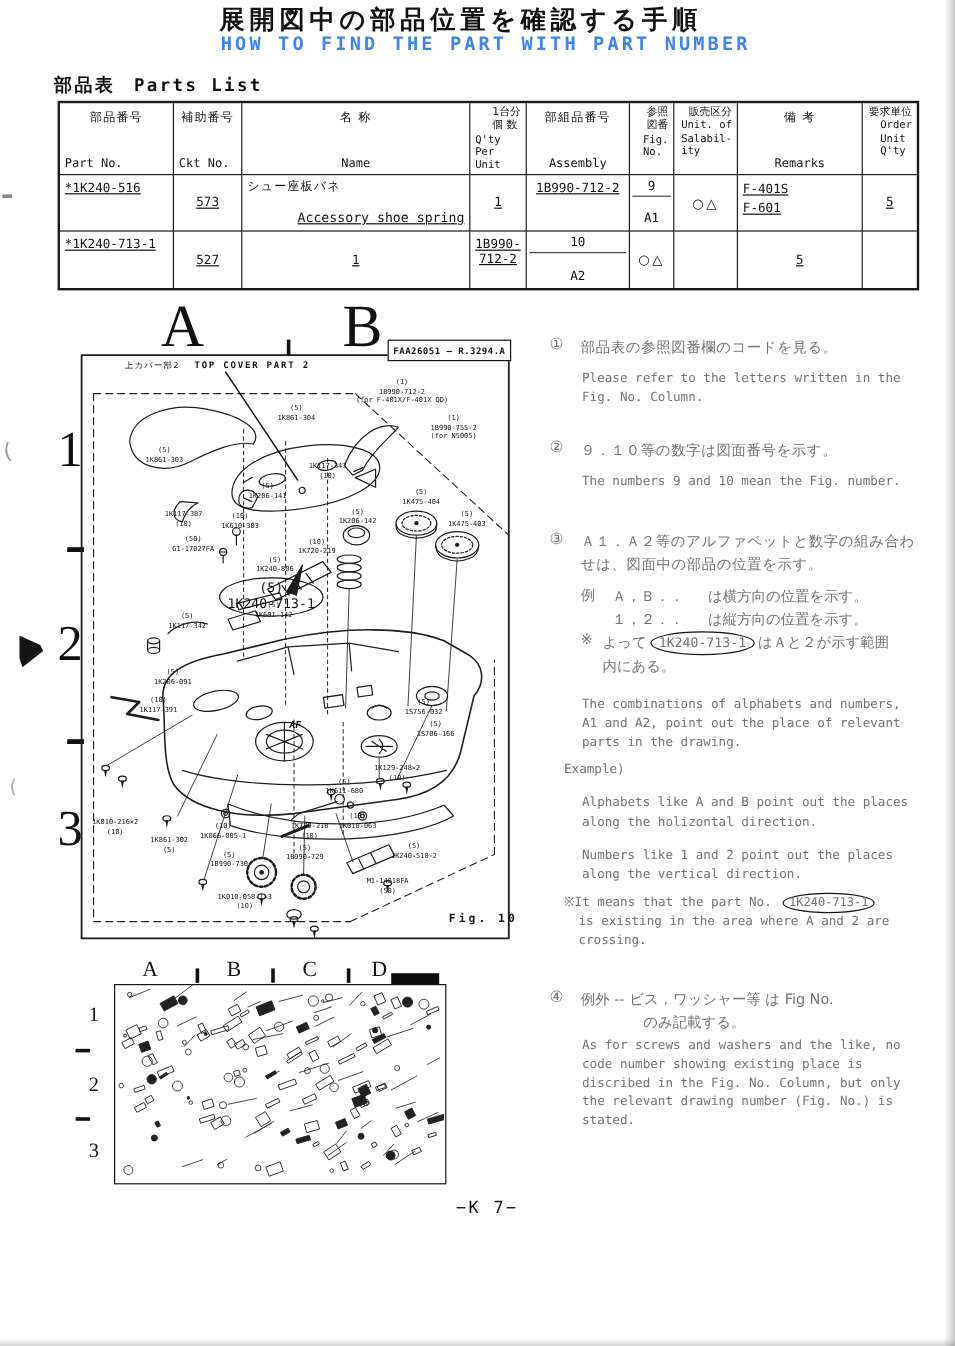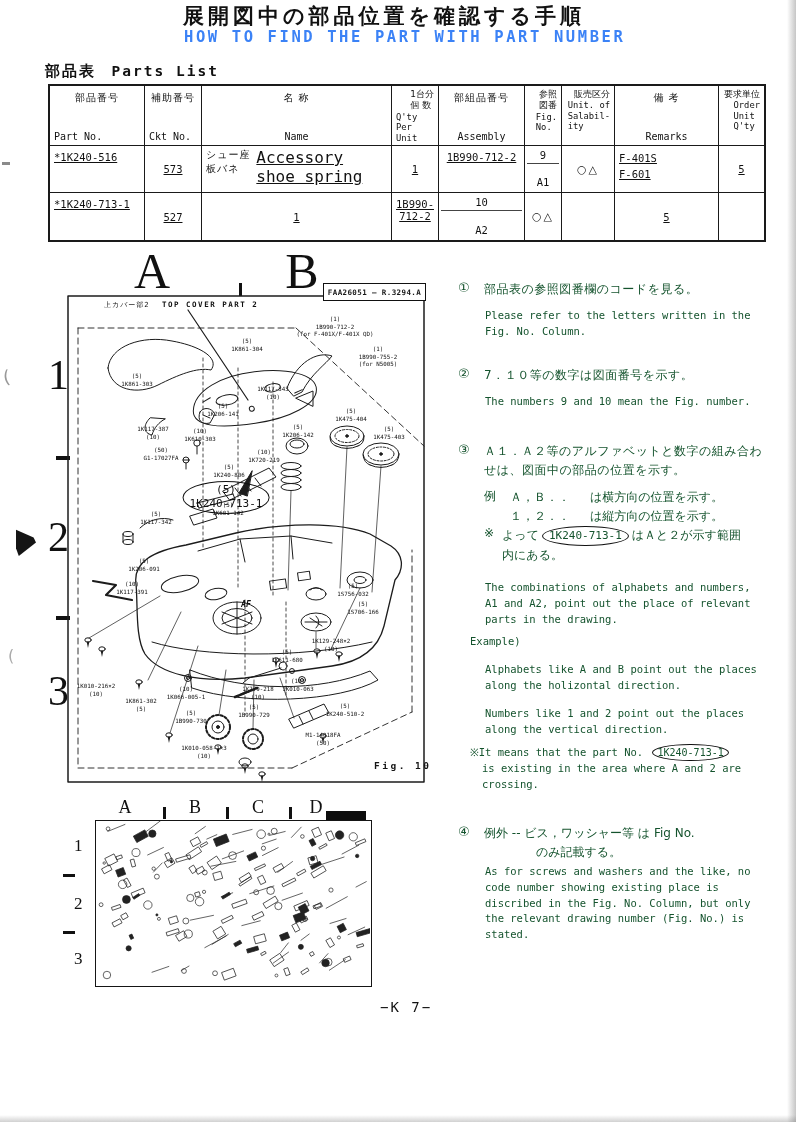--- a/index.html
+++ b/index.html
@@ -28,23 +28,23 @@
   .split{display:flex;flex-direction:column;justify-content:space-between;align-items:center;}
   .hjp{font-size:10px;letter-spacing:1px;margin-top:3px;white-space:pre-line;text-align:center;}
   .hen{font-family:"DejaVu Sans Mono","Liberation Mono",monospace;font-size:10px;line-height:1.2;}
   .alt-l{align-self:flex-start;}
   .stack{display:flex;flex-direction:column;align-items:flex-end;gap:0;padding-top:3px;}
   .stack .hjp{margin:0;letter-spacing:0;font-size:9px;text-align:left;line-height:1.25;}
   .stack .hen{font-size:8.8px;}
   .top{padding-top:5px;}
   .mid{display:flex;align-items:center;justify-content:center;}
   .acell{text-align:center;padding-top:5px;}
-  .namecell{display:flex;justify-content:space-between;padding-bottom:4px;}
+  .namecell{display:flex;flex-direction:column;justify-content:space-between;padding-bottom:4px;}
   .njp2{font-size:10px;letter-spacing:1px;}
-  .nen2{font-size:16px;}
+  .nen2{font-size:11px;text-align:right;}
   .figcell{display:flex;flex-direction:column;justify-content:space-between;align-items:center;padding:3px 2px;font-family:"DejaVu Sans Mono","Liberation Mono",monospace;}
   .ftop{border-bottom:1px solid #444;width:100%;text-align:center;padding-bottom:2px;}
   .fbot{padding-bottom:1px;}
   .sym{font-size:11px;letter-spacing:2px;font-family:"DejaVu Sans",sans-serif;}
   .rmk{line-height:1.5;white-space:pre-line;}
 
   
   .mdiag{position:absolute;left:40px;top:250px;width:420px;height:540px;}
   .mdiag svg{position:absolute;left:0;top:0;}
   .gl{position:absolute;top:-4px;transform:translateX(-50%);
@@ -62,21 +62,21 @@
         letter-spacing:1.5px;margin-left:10px;}
   .figcap{position:absolute;left:334px;top:510px;font-family:"DejaVu Sans Mono","Liberation Mono",monospace;
           font-weight:bold;font-size:9.5px;letter-spacing:2.5px;}
   .dlabels{position:absolute;left:0;top:0;width:100%;height:100%;}
   .dlabel{position:absolute;transform:translateX(-50%);text-align:center;
           font-family:"DejaVu Sans Mono","Liberation Mono",monospace;font-size:5.8px;line-height:1.3;
           color:#111;white-space:pre-line;}
   .dlabel.oval{border:1px solid #111;border-radius:50%;padding:1px 6px;}
 
   
-  .notes{position:absolute;left:458px;top:272px;width:334px;height:720px;font-size:12px;color:#14532d;}
+  .notes{position:absolute;left:458px;top:272px;width:334px;height:720px;font-size:12px;color:#737373;}
   .notes>div{position:absolute;left:0;width:100%;}
   .cnum{display:inline-block;width:26px;font-size:13px;vertical-align:top;}
   .njp{display:inline-block;vertical-align:top;letter-spacing:0.5px;line-height:1.55;white-space:pre-line;width:300px;}
   .eline{left:27px !important;width:300px;font-family:"DejaVu Sans Mono","Liberation Mono",monospace;
          font-size:10.5px;line-height:1.5;}
   .exrow{display:flex;left:26px !important;}
   .exrow .exl{margin-left:14px;white-space:pre-line;line-height:1.6;}
   .exrow .exr{margin-left:20px;white-space:pre-line;line-height:1.6;}
   .komerow{display:flex;left:26px !important;}
   .kbody{margin-left:8px;line-height:1.55;}
@@ -414,21 +414,21 @@
         <span class="dlabel" style="left: 164px; top: 495px;">1K010-058-1×3
 (10)</span>
       </div>
   </section>
 
   <aside class="notes">
     <div style="top:8px"><span class="cnum">①</span><span class="njp">部品表の参照図番欄のコードを見る。</span></div>
     <div class="eline pre" style="top:36px">Please refer to the letters written in the
 Fig. No. Column.</div>
 
-    <div style="top:94px"><span class="cnum">②</span><span class="njp">7．１０等の数字は図面番号を示す。</span></div>
+    <div style="top:94px"><span class="cnum">②</span><span class="njp">９．１０等の数字は図面番号を示す。</span></div>
     <div class="eline pre" style="top:122px">The numbers 9 and 10 mean the Fig. number.</div>
 
     <div style="top:170px"><span class="cnum">③</span><span class="njp">Ａ１．Ａ２等のアルファベットと数字の組み合わ
 せは、図面中の部品の位置を示す。</span></div>
     <div class="exrow" style="top:216px">
       <span>例</span>
       <span class="exl">Ａ，Ｂ．．
 １，２．．</span>
       <span class="exr">は横方向の位置を示す。
 は縦方向の位置を示す。</span>

